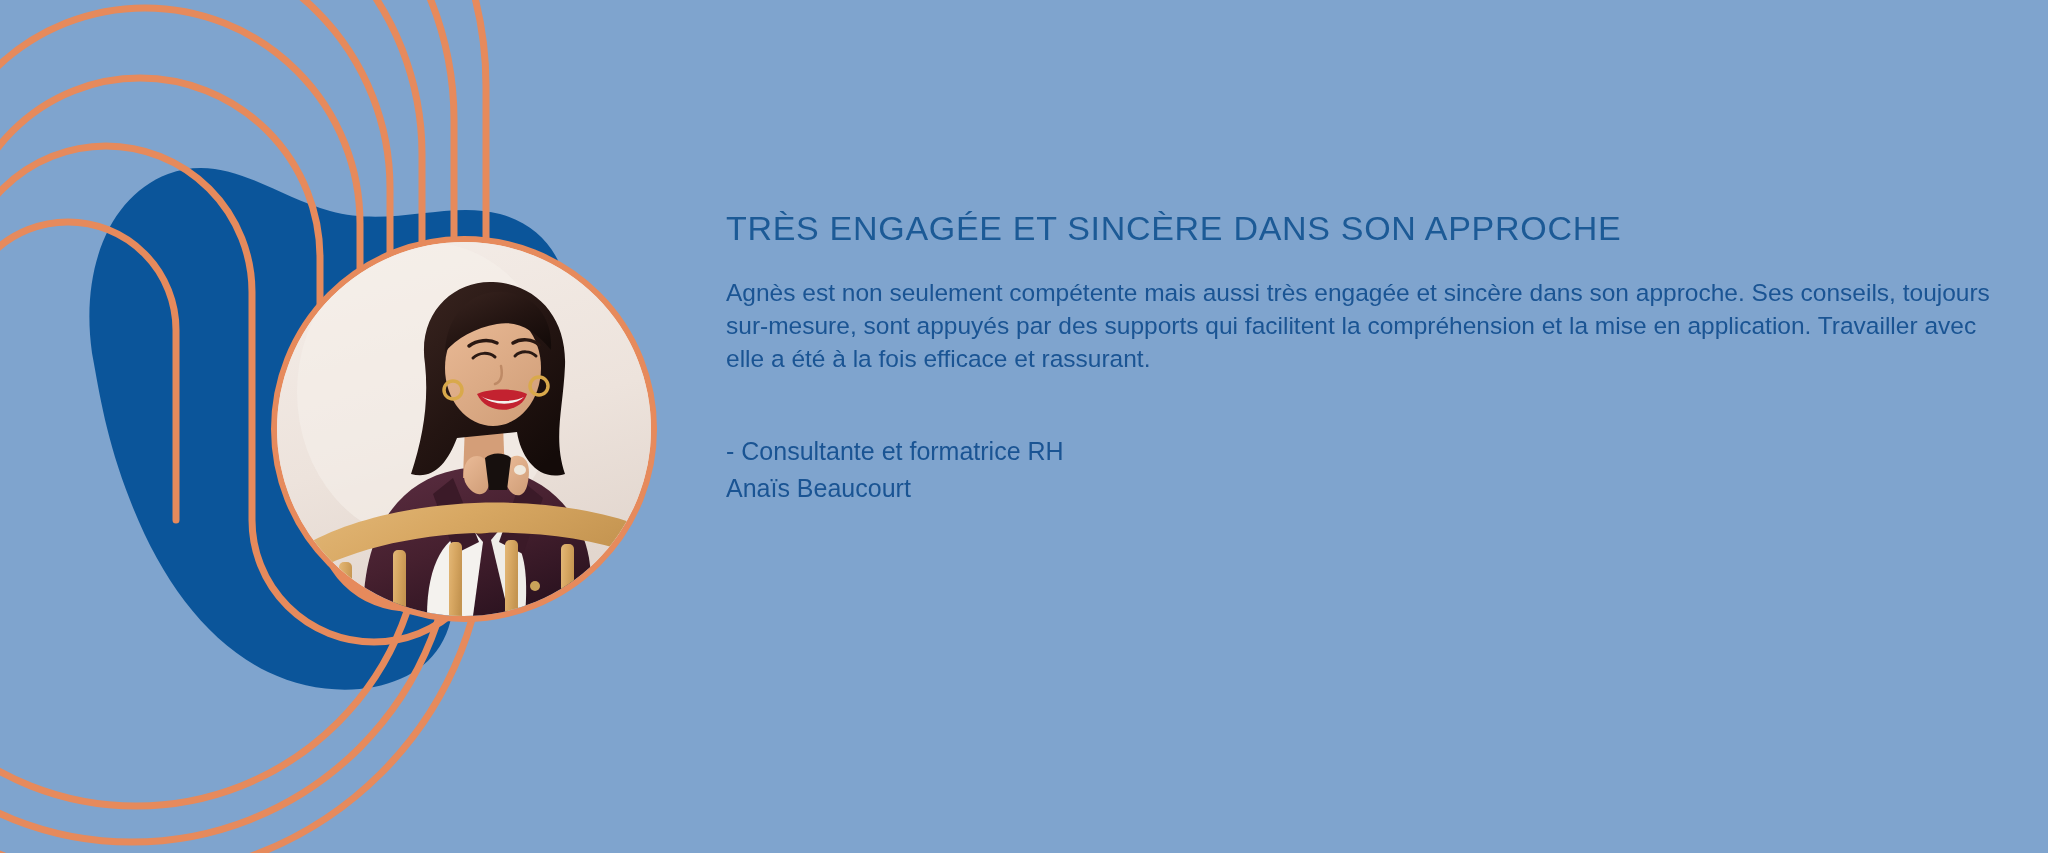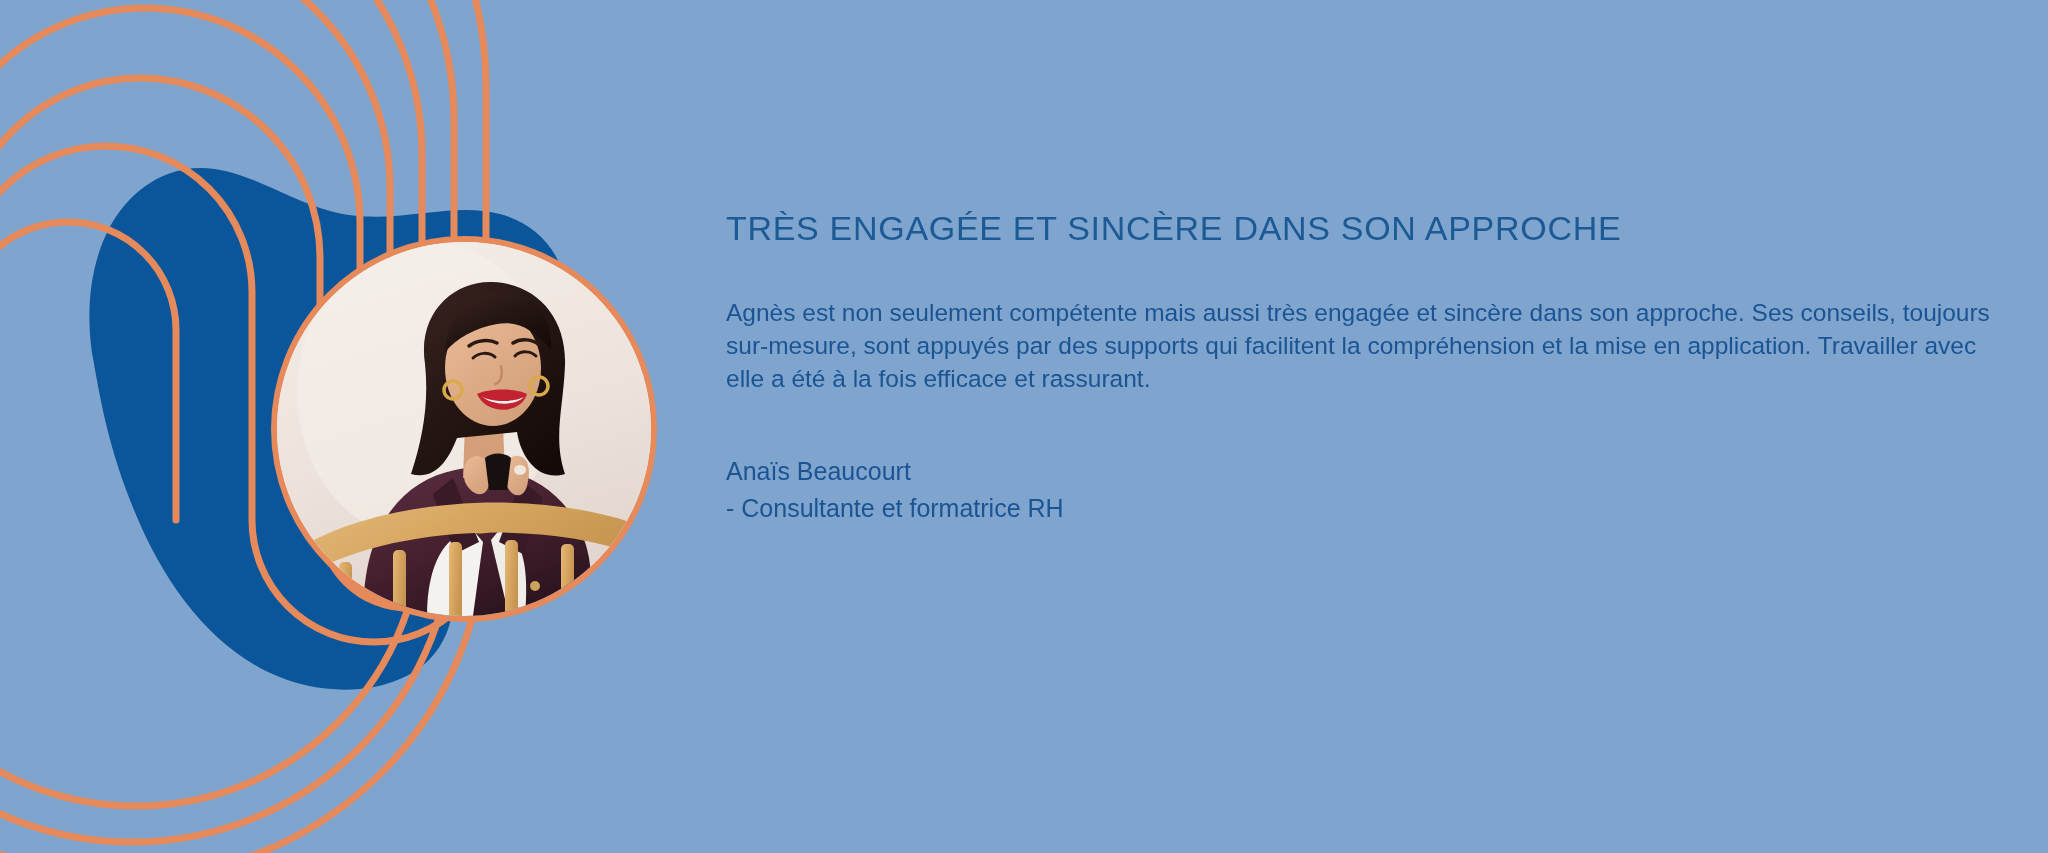--- a/index.html
+++ b/index.html
@@ -60,21 +60,21 @@
   #heading {
     font-size:34px;
     font-weight:400;
     letter-spacing:0.7px;
     color:#1C5A96;
     line-height:1.18;
     white-space:nowrap;
   }
 
   .para {
-    margin-top:48px;
+    margin-top:28px;
     font-size:24.5px;
     line-height:1.35;
     color:#1A5493;
     font-weight:400;
     max-width:1286px;
   }
   .para.first { margin-top:46px; }
 
   #attribution {
     margin-top:58px;
@@ -212,18 +212,18 @@
   </div>
 
   <div id="content">
 
     <h1 id="heading">TRÈS ENGAGÉE ET SINCÈRE DANS SON APPROCHE</h1>
 
 
     <p class="para">Agnès est non seulement compétente mais aussi très engagée et sincère dans son approche. Ses conseils, toujours sur-mesure, sont appuyés par des supports qui facilitent la compréhension et la mise en application. Travailler avec elle a été à la fois efficace et rassurant.</p>
 
     <div id="attribution">
+      <div>- Consultante et formatrice RH</div>
       <div>Anaïs Beaucourt</div>
-      <div>- Consultante et formatrice RH</div>
     </div>
 
   </div>
 </div>
 
 </body></html>

